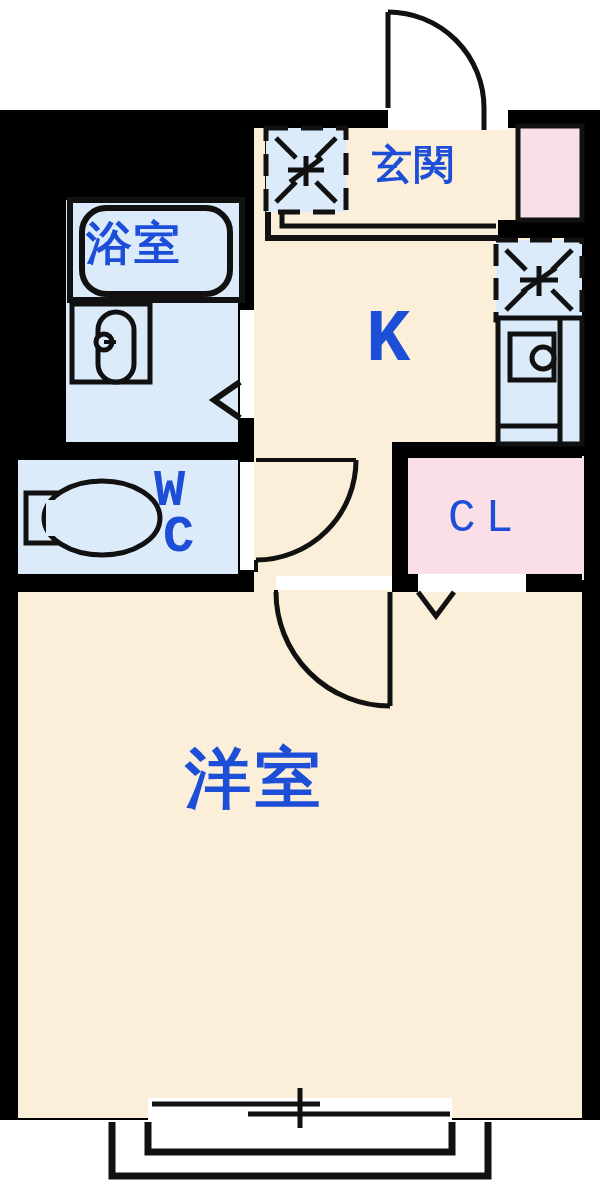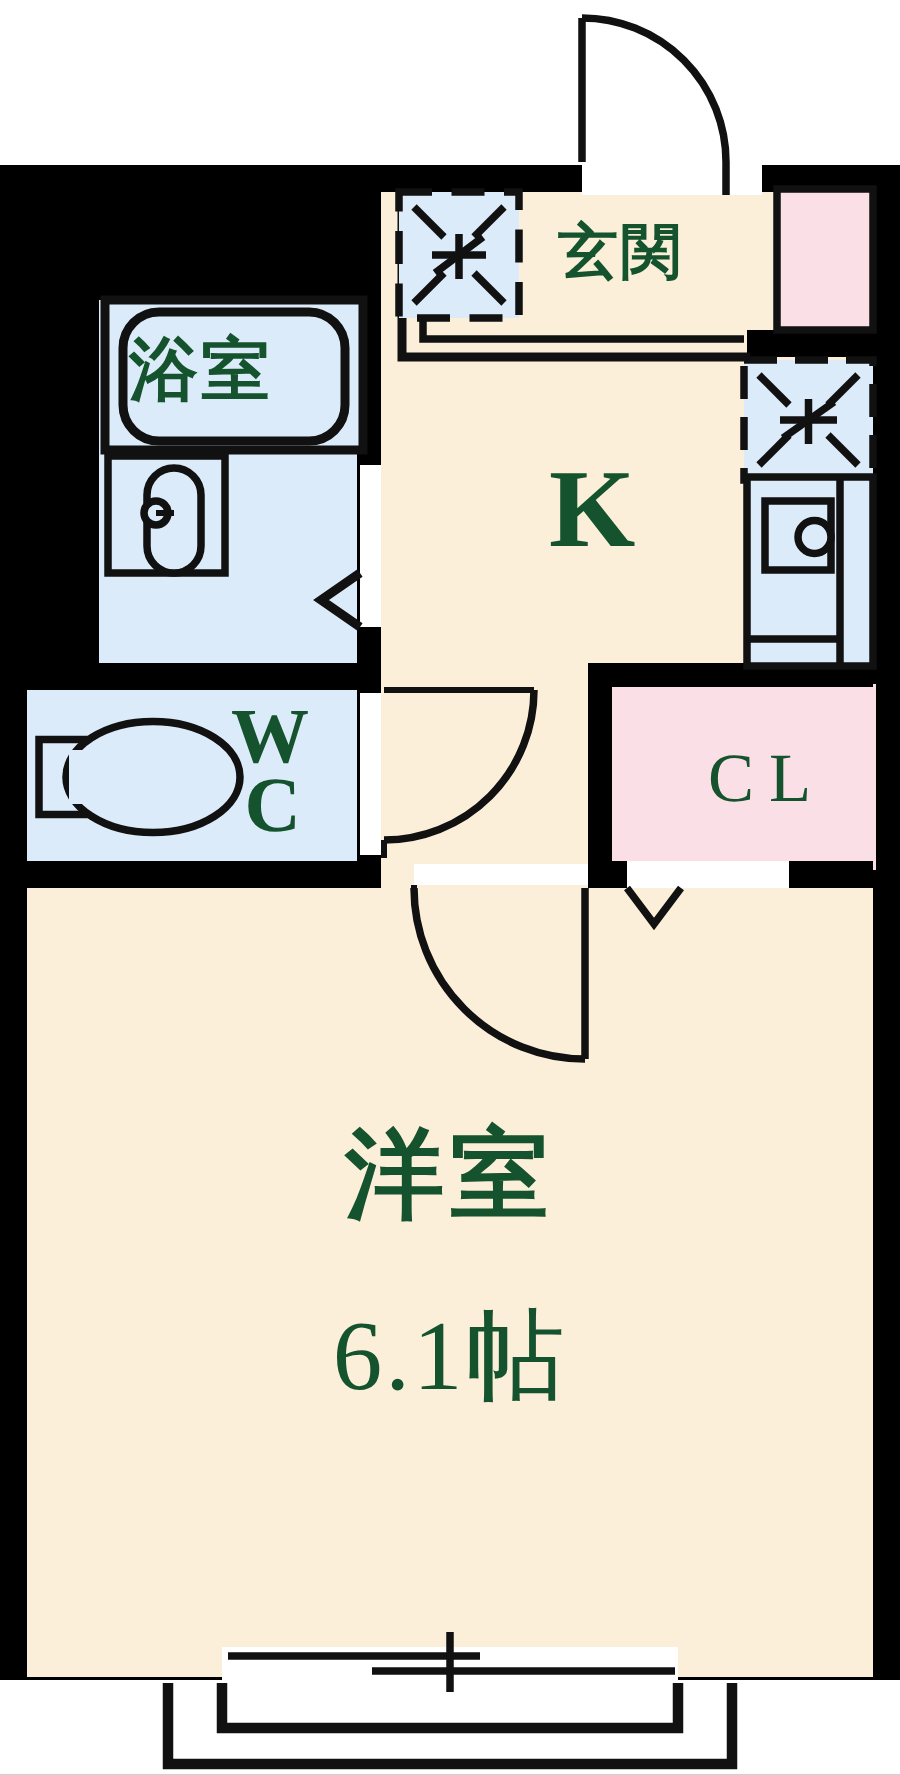--- a/index.html
+++ b/index.html
@@ -1,27 +1,27 @@
 <!DOCTYPE html>
 <html><head>
 <meta charset="utf-8">
 <style>
   html,body{margin:0;padding:0;background:#ffffff;}
   body{font-family:"Liberation Sans","DejaVu Sans",sans-serif;}
   #plan{position:relative;width:600px;height:1183px;background:#ffffff;overflow:hidden;}
   #plan svg{display:block;}
-  .lbl{position:absolute;color:#14532d;font-weight:700;line-height:1;white-space:nowrap;
-       font-family:Liberation Serif, serif;}
+  .lbl{position:absolute;color:#1d4ed8;font-weight:700;line-height:1;white-space:nowrap;
+       font-family:Liberation Mono, monospace;}
   .lbl-k{font-size:74px;letter-spacing:0;font-weight:600;}
   .lbl-wc-w{font-size:52px;font-weight:600;}
   .lbl-wc-c{font-size:52px;font-weight:600;}
   .lbl-cl{font-size:46px;font-weight:500;letter-spacing:10px;}
   .lbl-bath{font-size:46px;font-weight:700;letter-spacing:2px;}
   .lbl-genkan{font-size:40px;font-weight:700;letter-spacing:2px;}
-  .lbl-room{font-size:66px;font-weight:700;letter-spacing:4px;text-align:center;}
+  .lbl-room{font-size:66px;font-weight:700;letter-spacing:4px;}
   .lbl-room2{font-size:66px;font-weight:500;letter-spacing:2px;text-align:center;}
 </style>
 </head>
 <body>
 
 <div id="plan">
 
 <svg width="600" height="1183" viewBox="0 0 600 1183" xmlns="http://www.w3.org/2000/svg">
 
   <rect x="0" y="110" width="600" height="1010" fill="#000000"></rect>
@@ -174,18 +174,17 @@
 
 <div class="lbl lbl-bath" style="left:86px; top:224px;">浴室</div>
 
 <div class="lbl lbl-genkan" style="left:372px; top:148px;">玄関</div>
 
 <div class="lbl lbl-k" style="left:366px; top:303px;">K</div>
 
 <div class="lbl lbl-wc-w" style="left:154px; top:466px;">W</div>
 <div class="lbl lbl-wc-c" style="left:163px; top:512px;">C</div>
 
-<div class="lbl lbl-cl" style="left:472px; top:496px;">CL</div>
+<div class="lbl lbl-cl" style="left:448px; top:496px;">CL</div>
 
 <div class="lbl lbl-room" style="left:185px; top:751px; width:230px;">洋室</div>
-<div class="lbl lbl-room2" style="left:155px; top:872px; width:290px;">6.1帖</div>
 
 </div>
 
 </body></html>

